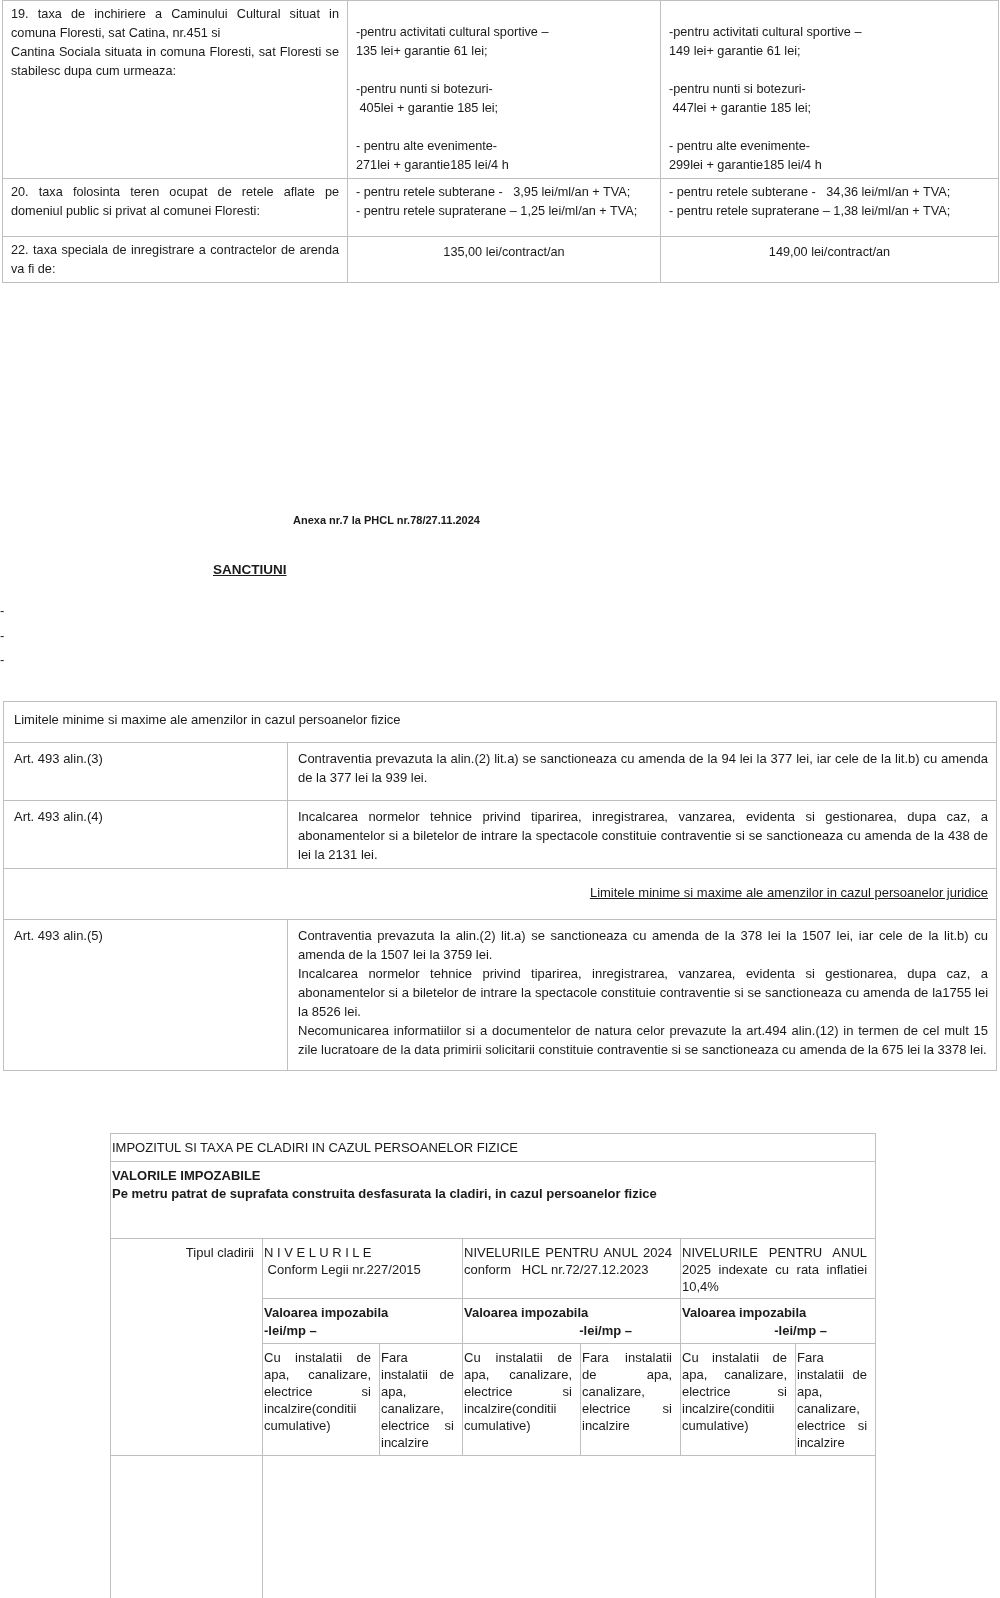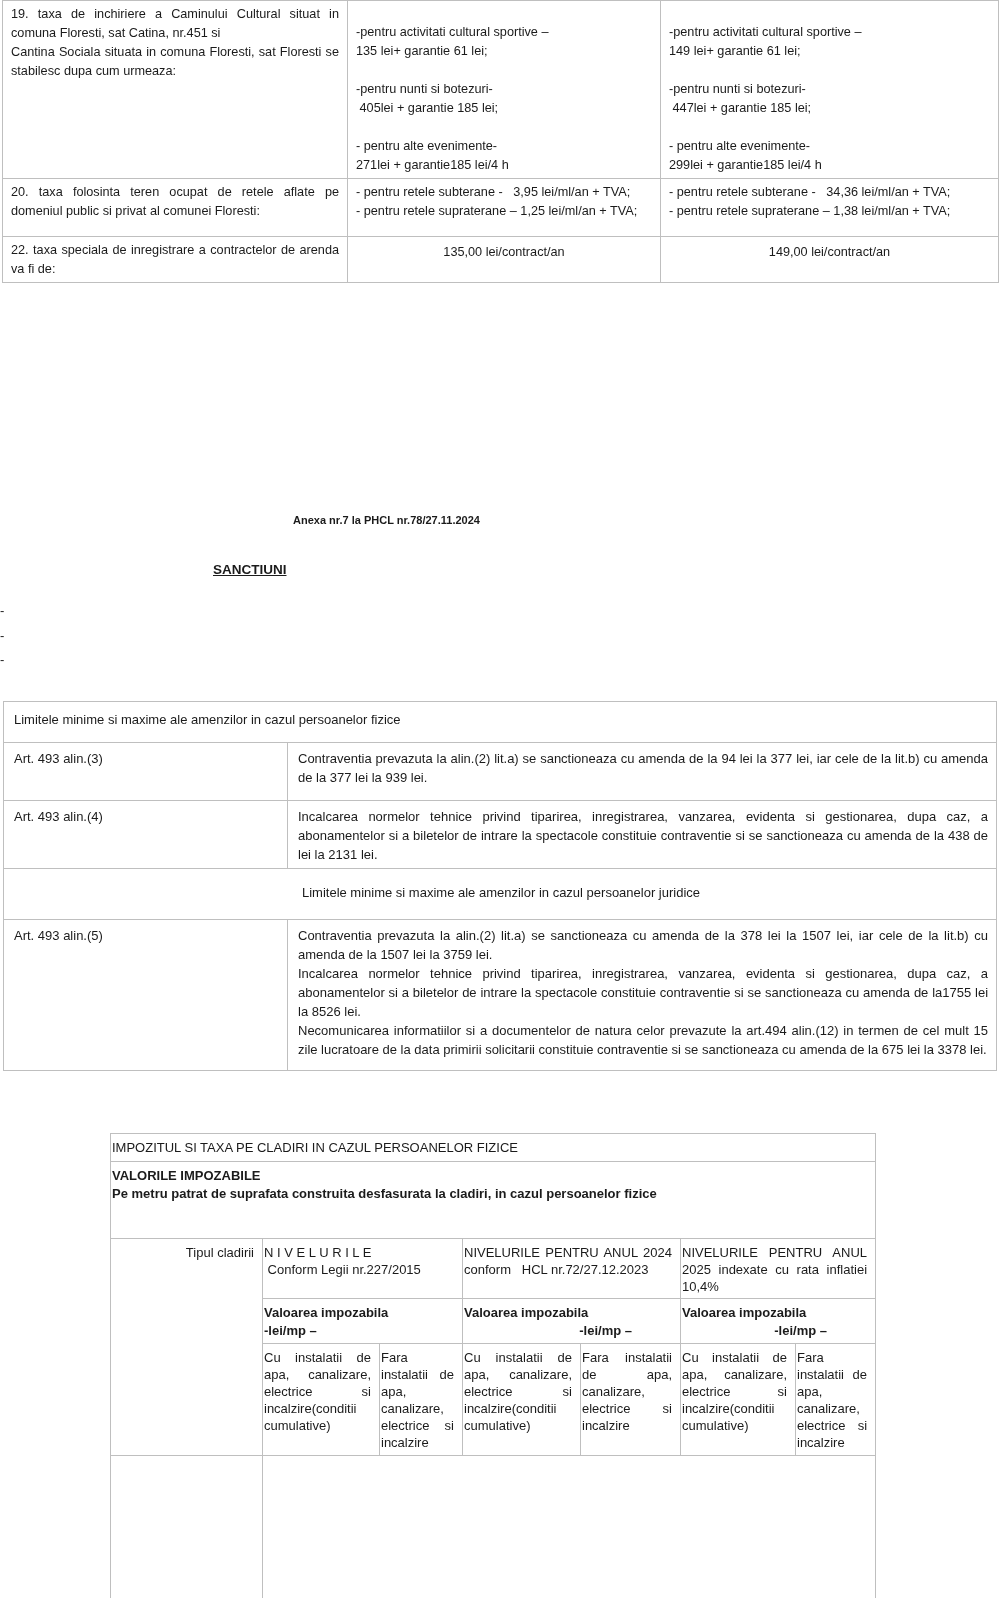--- a/index.html
+++ b/index.html
@@ -30,21 +30,21 @@
 
   
   .sanctions-table{position:absolute;left:3px;top:701px;width:993px;padding-left:24px;}
   .sanctions-table td{
     border:1px solid #bfbfbf;
     font-size:13px;line-height:19px;font-weight:400;
     padding:6px 8px 4px 10px;
     white-space:pre-line;text-align:justify;
   }
   .sanctions-table td.sec-head{padding-top:8px;white-space:normal;text-align:left;}
-  .sanctions-table td.sec-head2{padding-top:14px;white-space:normal;text-align:center;}
+  .sanctions-table td.sec-head2{padding-top:14px;white-space:normal;text-align:right;text-decoration:underline;}
   .sanctions-table td.art{white-space:normal;text-align:left;}
 
   
   .building-table{position:absolute;left:110px;top:1133px;width:765px;}
   .building-table td{
     border:1px solid #bfbfbf;
     font-size:13px;line-height:17px;font-weight:400;
     padding:5px 8px 3px 1px;
   }
   .bt-title{font-weight:700;}

